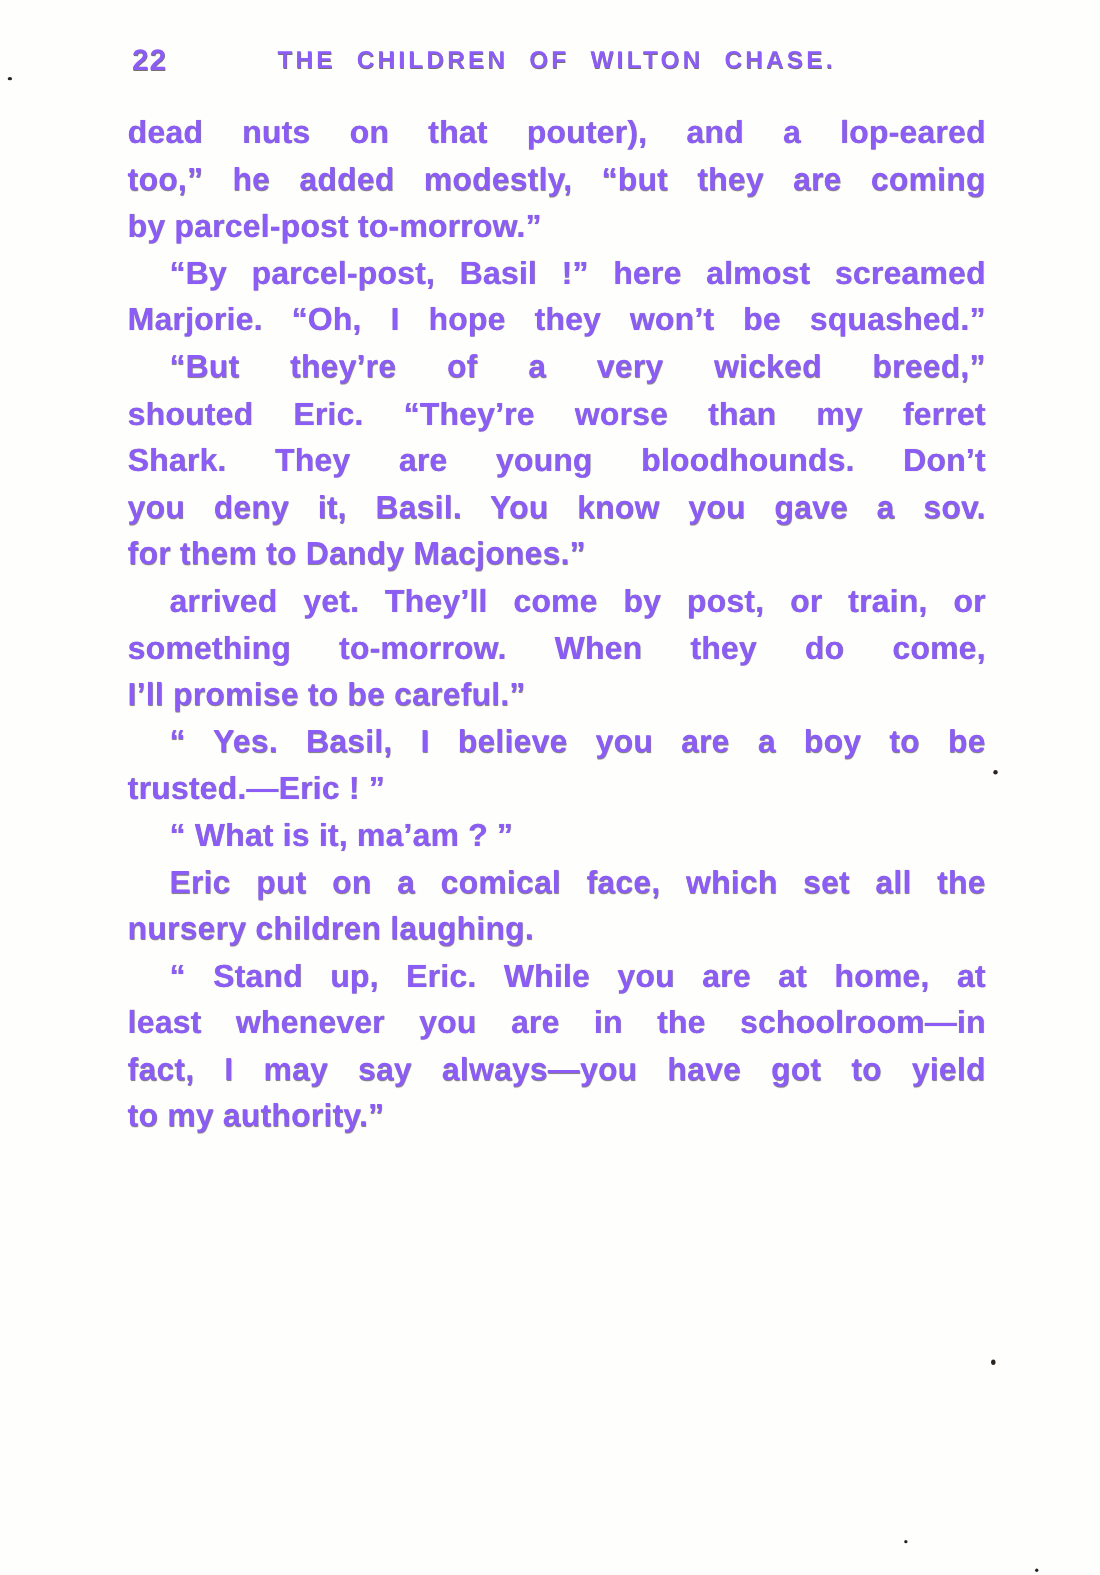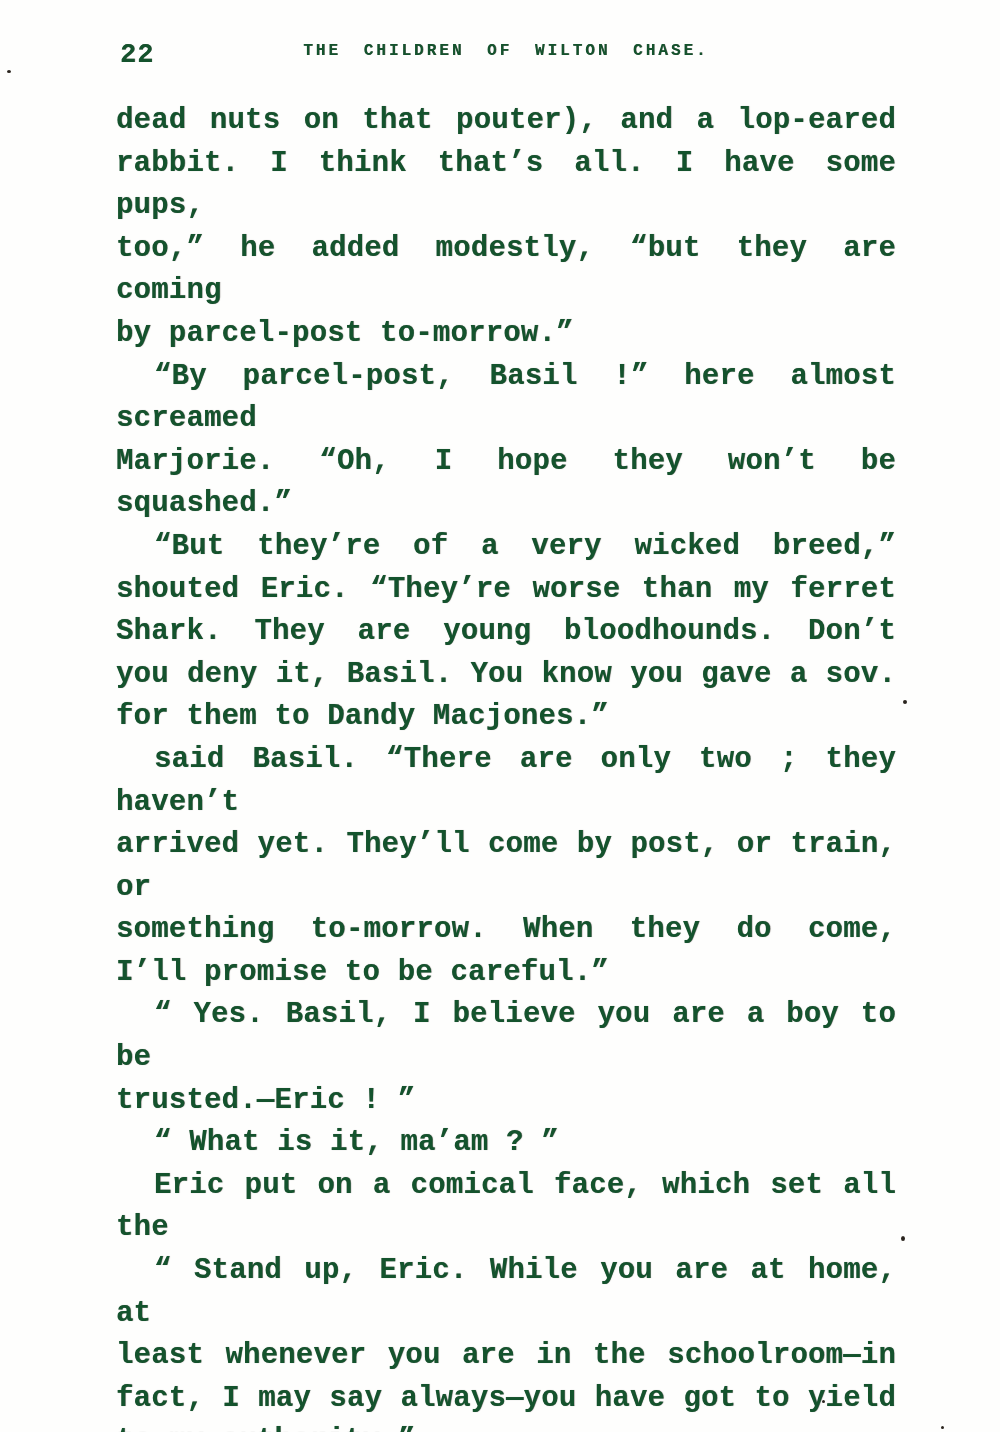--- a/index.html
+++ b/index.html
@@ -6,22 +6,22 @@
     margin: 0;
     padding: 0;
     background: #ffffff;
   }
   .page {
     position: relative;
     width: 1000px;
     height: 1432px;
     background: #fefefdff;
     overflow: hidden;
-    font-family: Liberation Mono, monospace;
-    color: #14532d;
+    font-family: Liberation Sans, sans-serif;
+    color: #8b5cf6;
   }
   
   .header {
     position: absolute;
     top: 38px;
     left: 116px;
     right: 104px;
     height: 34px;
   }
   .page-num {
@@ -29,21 +29,21 @@
     left: 4px;
     top: 2px;
     font-size: 27px;
     font-weight: bold;
     letter-spacing: 1px;
     text-shadow: 0.4px 0.4px 0.6px rgba(25,18,12,0.6);
   }
   .running-title {
     display: block;
     text-align: center;
-    font-size: 16px;
+    font-size: 22px;
     font-weight: bold;
     letter-spacing: 3px;
     word-spacing: 10px;
     padding-top: 4px;
     text-shadow: 0.4px 0.4px 0.6px rgba(25,18,12,0.6);
   }
   
   .body {
     position: absolute;
     top: 100px;
@@ -93,57 +93,56 @@
 
   <div class="header">
     <span class="page-num">22</span>
     <span class="running-title">THE CHILDREN OF WILTON CHASE.</span>
   </div>
 
   <div class="body">
 
     <p class="para">
       <span class="line j">dead nuts on that pouter), and a lop-eared</span>
-      <span class="line j">rabbit.  I think that’s all.  I have some pups,</span>
       <span class="line j">too,” he added modestly, “but they are coming</span>
       <span class="line l">by parcel-post to-morrow.”</span>
     </p>
 
     <p class="para ind">
       <span class="line j">“By parcel-post, Basil !” here almost screamed</span>
       <span class="line j">Marjorie.  “Oh, I hope they won’t be squashed.”</span>
     </p>
 
 
     <p class="para ind">
       <span class="line j">“But they’re of a very wicked breed,”</span>
       <span class="line j">shouted Eric.  “They’re worse than my ferret</span>
       <span class="line j">Shark.  They are young bloodhounds.  Don’t</span>
       <span class="line j">you deny it, Basil.  You know you gave a sov.</span>
       <span class="line l">for them to Dandy Macjones.”</span>
     </p>
 
     <p class="para ind">
-      <span class="line j">said Basil.  “There are only two ; they haven’t</span>
       <span class="line j">arrived yet.  They’ll come by post, or train, or</span>
       <span class="line j">something to-morrow.  When they do come,</span>
       <span class="line l">I’ll promise to be careful.”</span>
     </p>
 
     <p class="para ind">
       <span class="line j">“ Yes.  Basil, I believe you are a boy to be</span>
       <span class="line l">trusted.—Eric ! ”</span>
     </p>
 
     <p class="para ind">
       <span class="line l">“ What is it, ma’am ? ”</span>
     </p>
 
     <p class="para ind">
       <span class="line j">Eric put on a comical face, which set all the</span>
+      <span class="line l">nursery children laughing.</span>
     </p>
 
     <p class="para ind">
       <span class="line j">“ Stand up, Eric.  While you are at home, at</span>
       <span class="line j">least whenever you are in the schoolroom—in</span>
       <span class="line j">fact, I may say always—you have got to yield</span>
       <span class="line l">to my authority.”</span>
     </p>
 
   </div>

